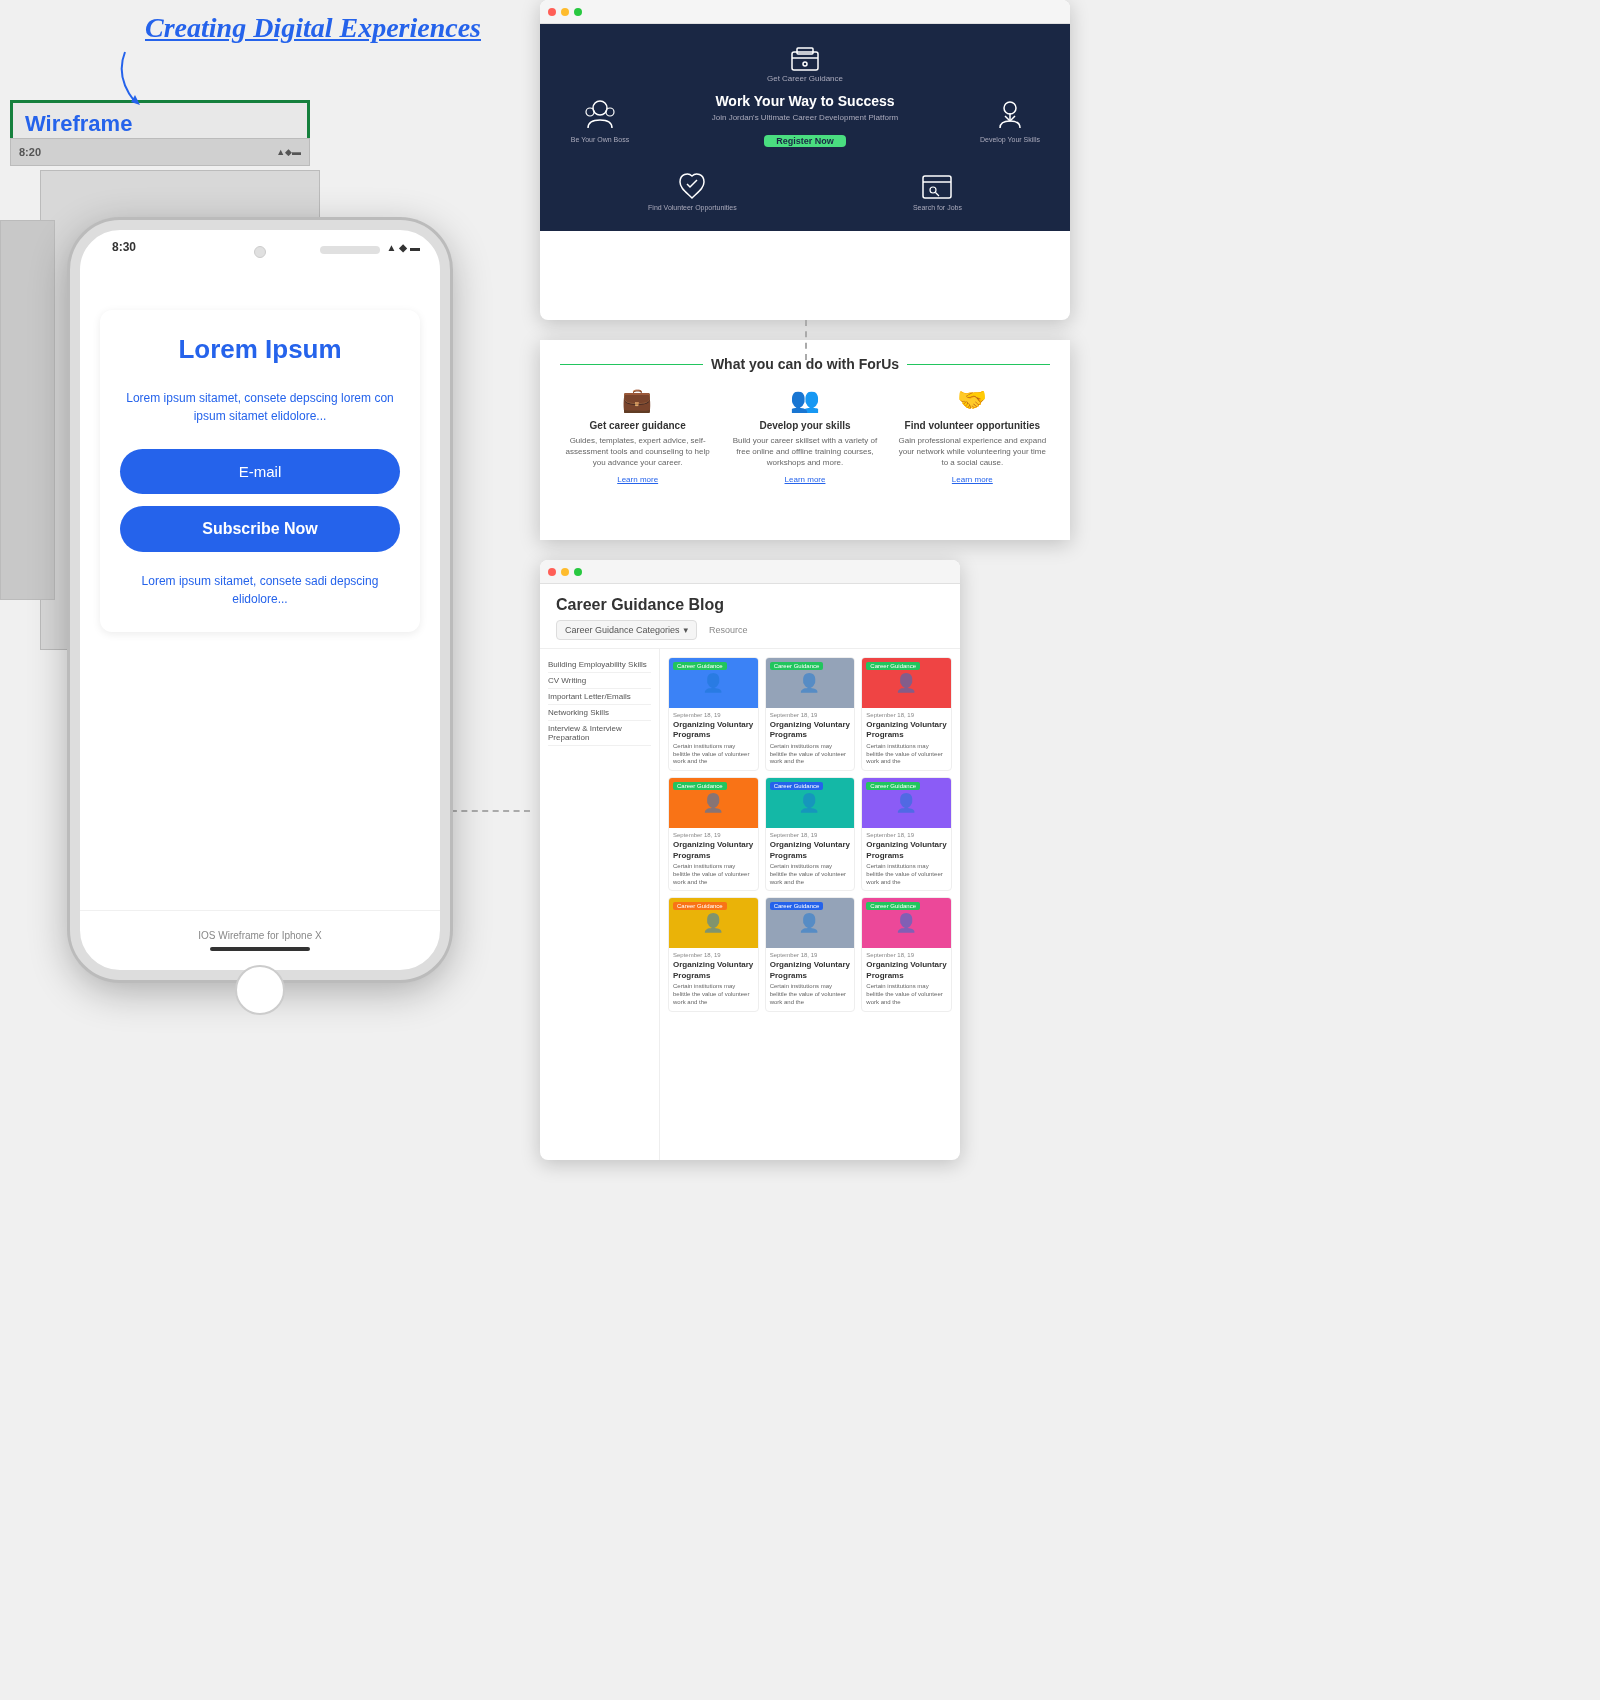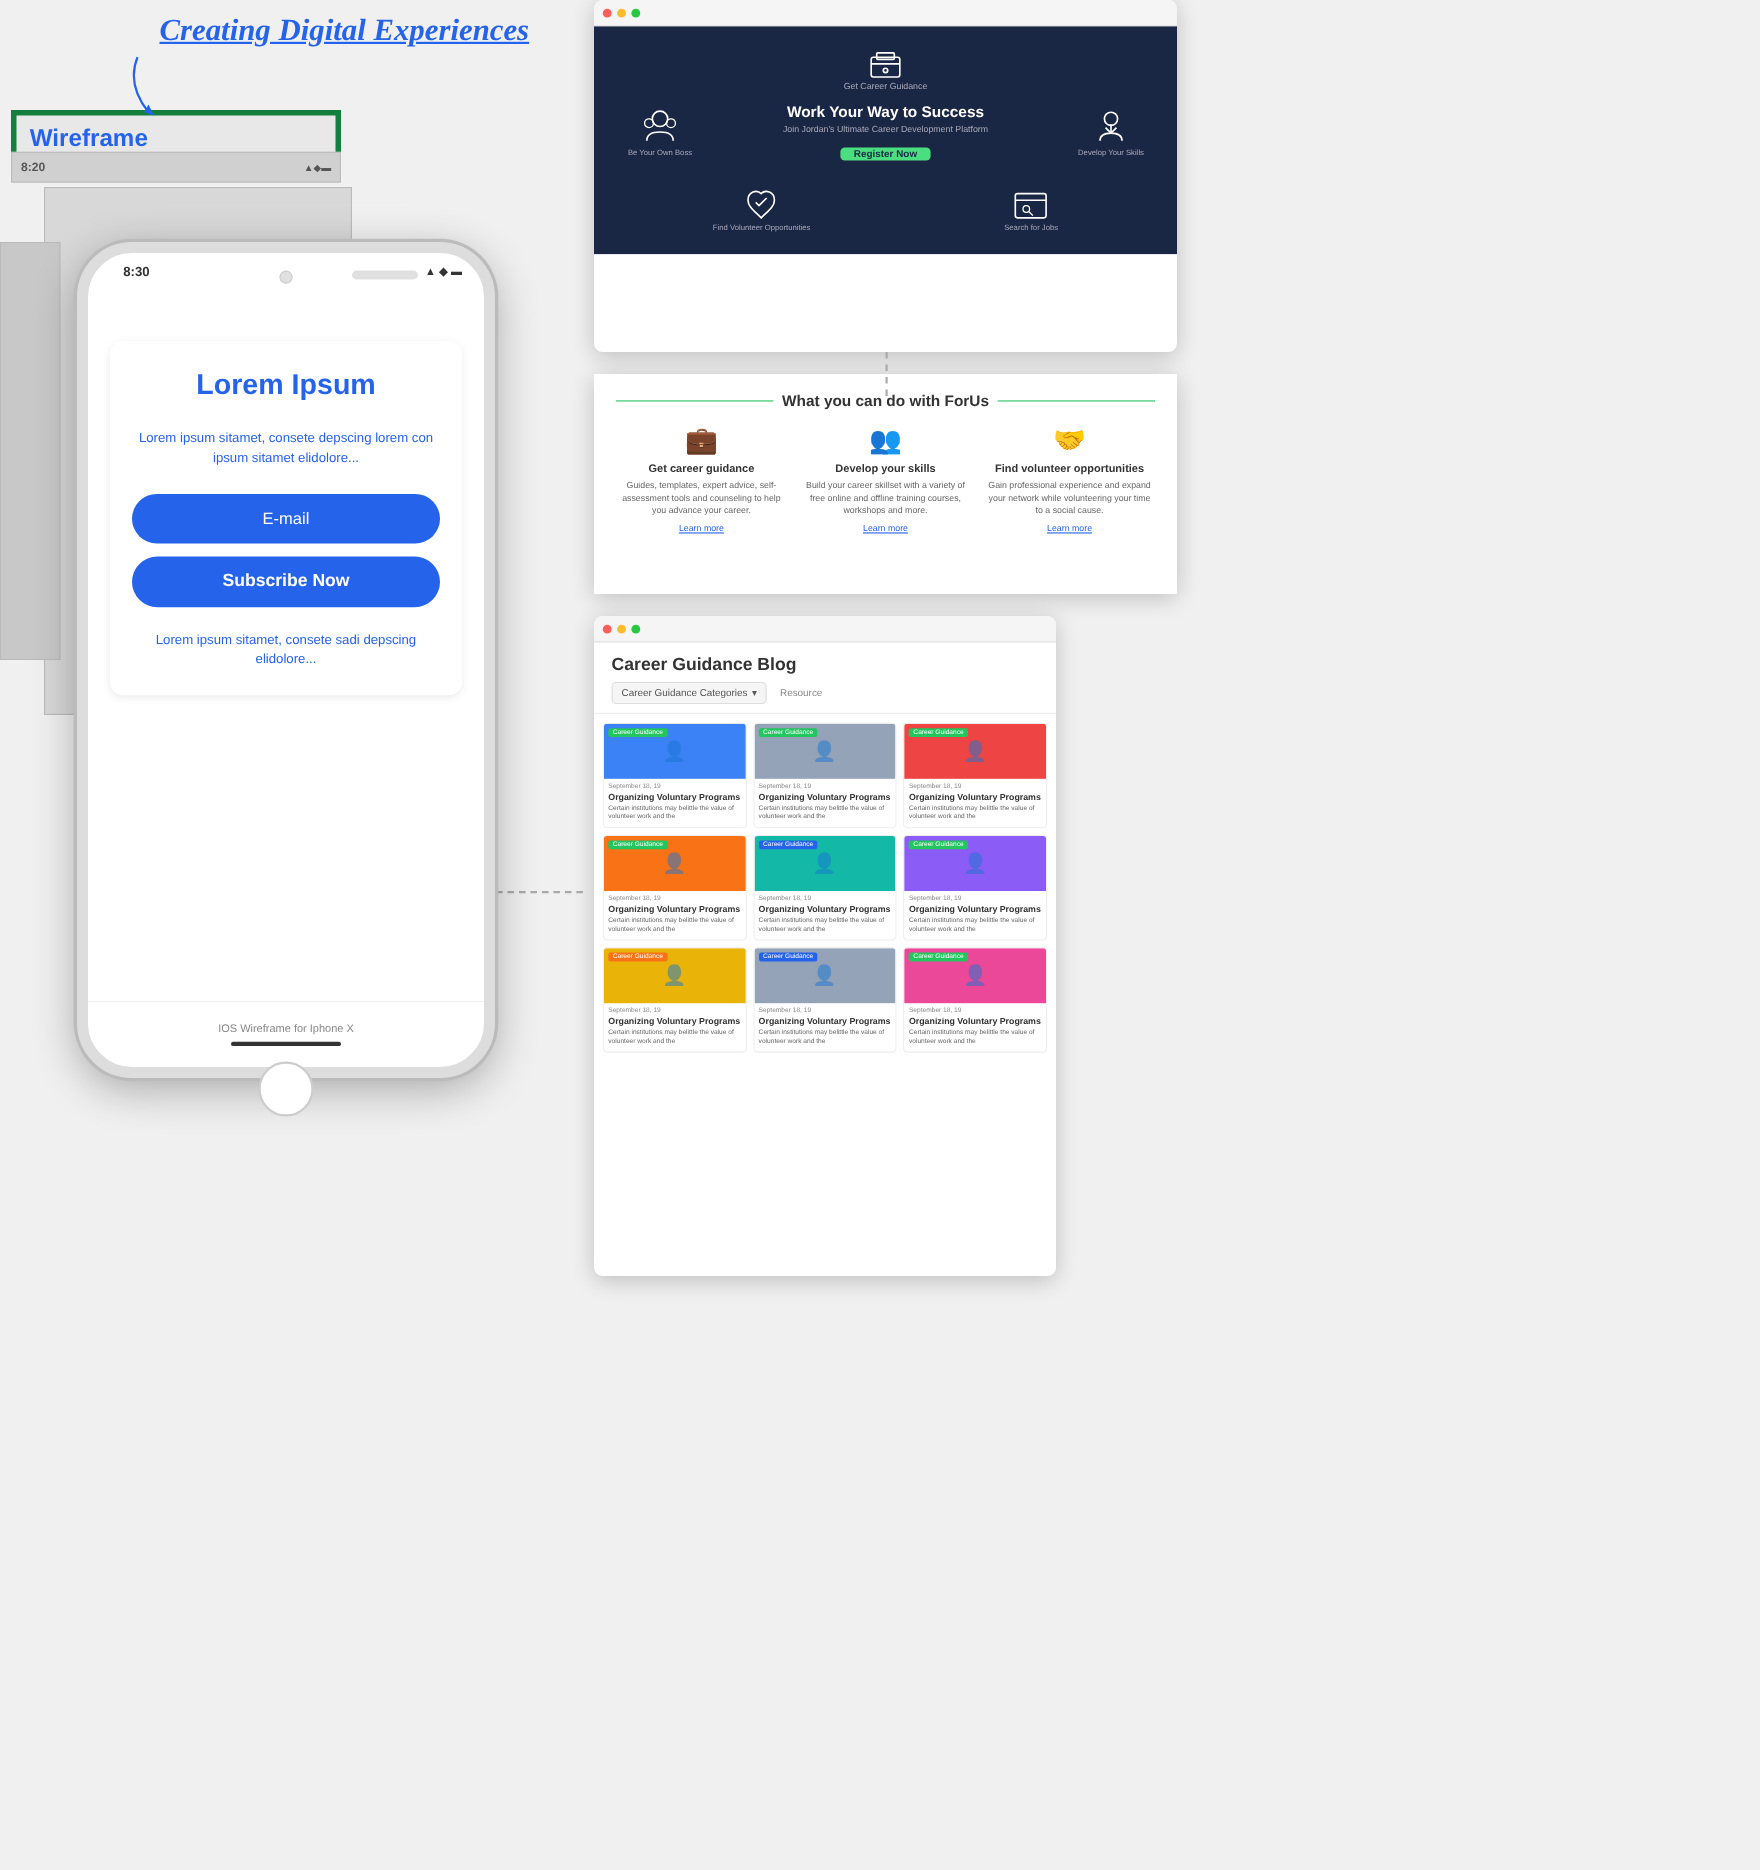--- a/index.html
+++ b/index.html
@@ -527,21 +527,21 @@
   <svg style="position:absolute; top:35px; left:-30px;" width="55" height="65" viewBox="0 0 55 65">
     <path d="M 10 5 Q 0 30 20 55" fill="none" stroke="#2563eb" stroke-width="2"></path>
     <polygon points="16,55 25,58 20,48" fill="#2563eb"></polygon>
   </svg>
 </div>
 
 <div class="wireframe-bg-panel panel-side1"></div>
 <div class="wireframe-bg-panel panel-side2"></div>
 <div class="wireframe-bg-panel panel-main"></div>
 
-<div style="position:absolute; top:100px; left:10px; width:300px; background:#e8e8e8; border:5px solid #15803d; padding:8px 12px;">
+<div style="position:absolute; top:100px; left:10px; width:300px; background:#e8e8e8; border:3px solid #15803d; padding:8px 12px;">
   <span style="font-size:22px; font-weight:bold; color:#2563eb; font-family:Arial,sans-serif;">Wireframe</span>
 </div>
 
 <div style="position:absolute; top:138px; left:10px; width:300px; height:28px; background:#d0d0d0; border:1px solid #bbb; display:flex; align-items:center; justify-content:space-between; padding:0 8px;">
   <span style="font-size:11px; color:#555; font-weight:bold;">8:20</span>
   <div style="display:flex; gap:3px; align-items:center;">
     <span style="font-size:9px; color:#555;">▲◆▬</span>
   </div>
 </div>
 
@@ -706,20 +706,27 @@
       <div class="blog-filter-box">
         <span>Career Guidance Categories</span>
         <span>▾</span>
       </div>
       <span class="blog-filter-label">Resource</span>
     </div>
   </div>
 
   <div class="blog-content">
 
+    <div class="blog-sidebar" id="blog-sidebar">
+        <div class="blog-sidebar-item">Building Employability Skills</div>
+        <div class="blog-sidebar-item">CV Writing</div>
+        <div class="blog-sidebar-item">Important Letter/Emails</div>
+        <div class="blog-sidebar-item">Networking Skills</div>
+        <div class="blog-sidebar-item">Interview &amp; Interview Preparation</div>
+      </div>
 
     <div class="blog-main">
       <div class="blog-grid" id="blog-grid">
           <div class="blog-card">
       <div class="blog-card-img" style="background:#3b82f6; display:flex; align-items:center; justify-content:center;">
         <span style="font-size:18px; opacity:0.5;">👤</span>
         <div class="blog-card-badge" style="background:#22c55e;">Career Guidance</div>
       </div>
       <div class="blog-card-body">
         <div class="blog-card-date">September 18, 19</div>

